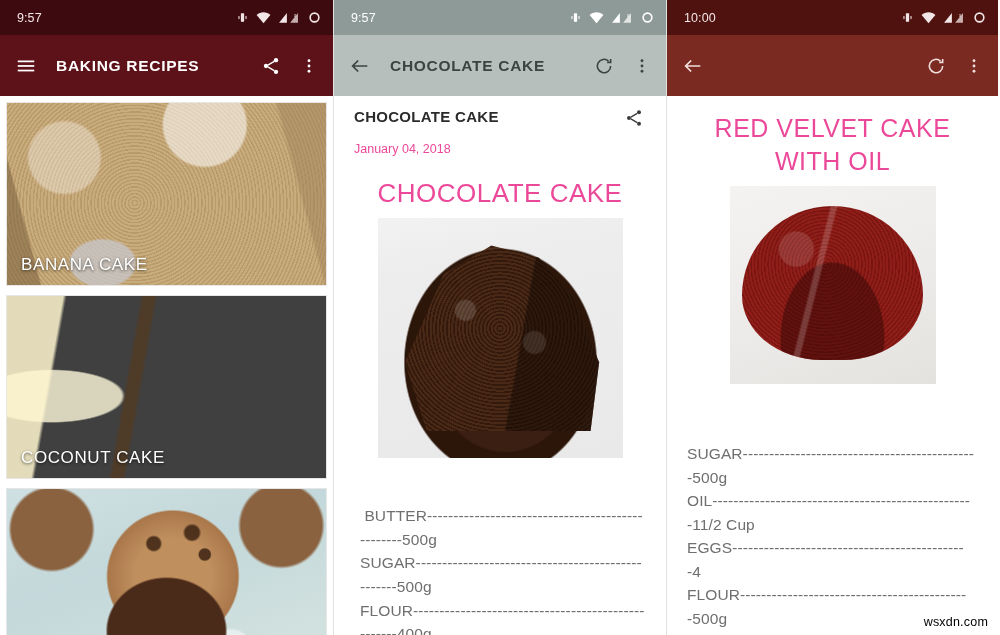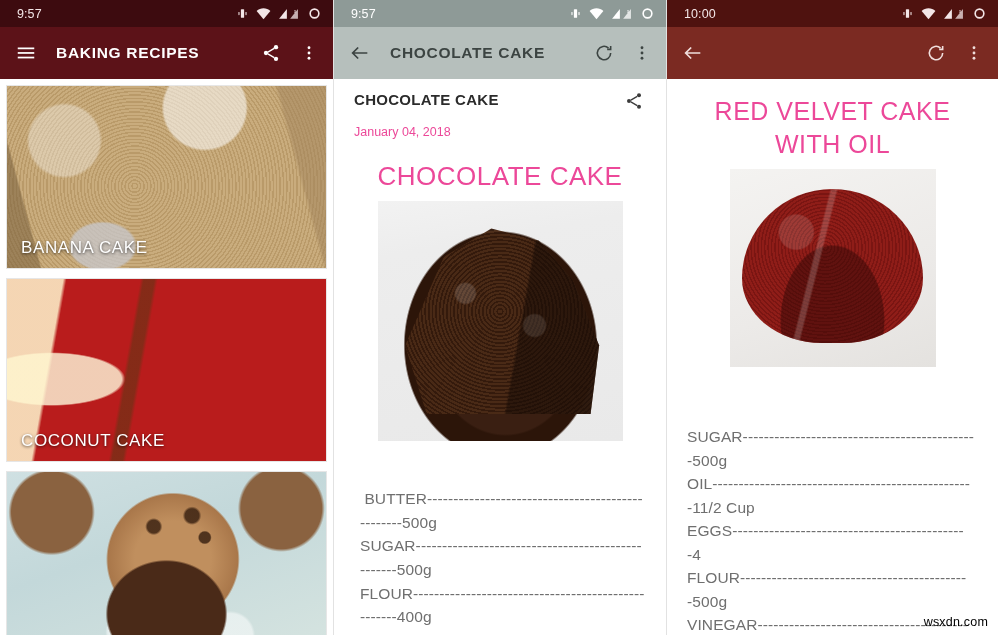--- a/index.html
+++ b/index.html
@@ -11,50 +11,50 @@
   .screens { display:flex; width:1000px; height:635px; }
 
   
   .panel { position:relative; height:635px; overflow:hidden; background:#fff; }
   .panel.p1 { width:333px; }
   .panel.p2 { width:334px; border-left:1px solid #e2e2e2; border-right:1px solid #e2e2e2;}
   .panel.p3 { width:331px; }
 
   
   .statusbar {
-    height:27px; display:flex; align-items:center;
+    height:35px; display:flex; align-items:center;
     padding:0 12px 0 17px; font-size:12.5px; letter-spacing:.1px;
   }
   .statusbar .clock { flex:0 0 auto; }
   .statusbar .sysicons { margin-left:auto; display:flex; align-items:center; gap:7px; }
   .sb-dark { background:#3d0b0f; color:#f3e6e7; }
   .sb-gray { background:#8e9a97; color:#ffffff; }
   .sb-red  { background:#4f120f; color:#f3e6e7; }
 
   .ico { display:inline-block; }
   .ico svg { display:block; }
 
   
   .appbar {
-    height:52px; display:flex; align-items:center; padding:0 12px 0 14px;
+    height:61px; display:flex; align-items:center; padding:0 12px 0 14px;
     font-size:15.5px; font-weight:bold; letter-spacing:.7px;
   }
   .appbar .title { margin-left:18px; white-space:nowrap; overflow:hidden; }
   .appbar .spacer { flex:1 1 auto; }
   .appbar .act { margin-left:14px; display:flex; align-items:center; justify-content:center; width:24px; height:24px;}
   .ab-maroon { background:#5c1218; color:#ffffff; }
   .ab-gray   { background:#b6bfbc; color:#3c4442; }
   .ab-red    { background:#7b2a22; color:#f0dedc; }
   .ab-divider-red { box-shadow:0 1px 0 #c78a82; }
 
   
   .list { padding:6px 6px 0 6px; background:#fff; height:556px; overflow:hidden; }
   .card {
     position:relative; height:184px; margin-bottom:9px;
-    background:#b91c1c; overflow:hidden;
+    background:#404040; overflow:hidden;
     border:1px solid #e6e6e6;
   }
   .card .caption {
     position:absolute; left:14px; bottom:10px;
     color:#fff; font-size:17px; letter-spacing:.6px;
     text-shadow:0 1px 3px rgba(0,0,0,.65);
     white-space:nowrap;
   }
 
   

